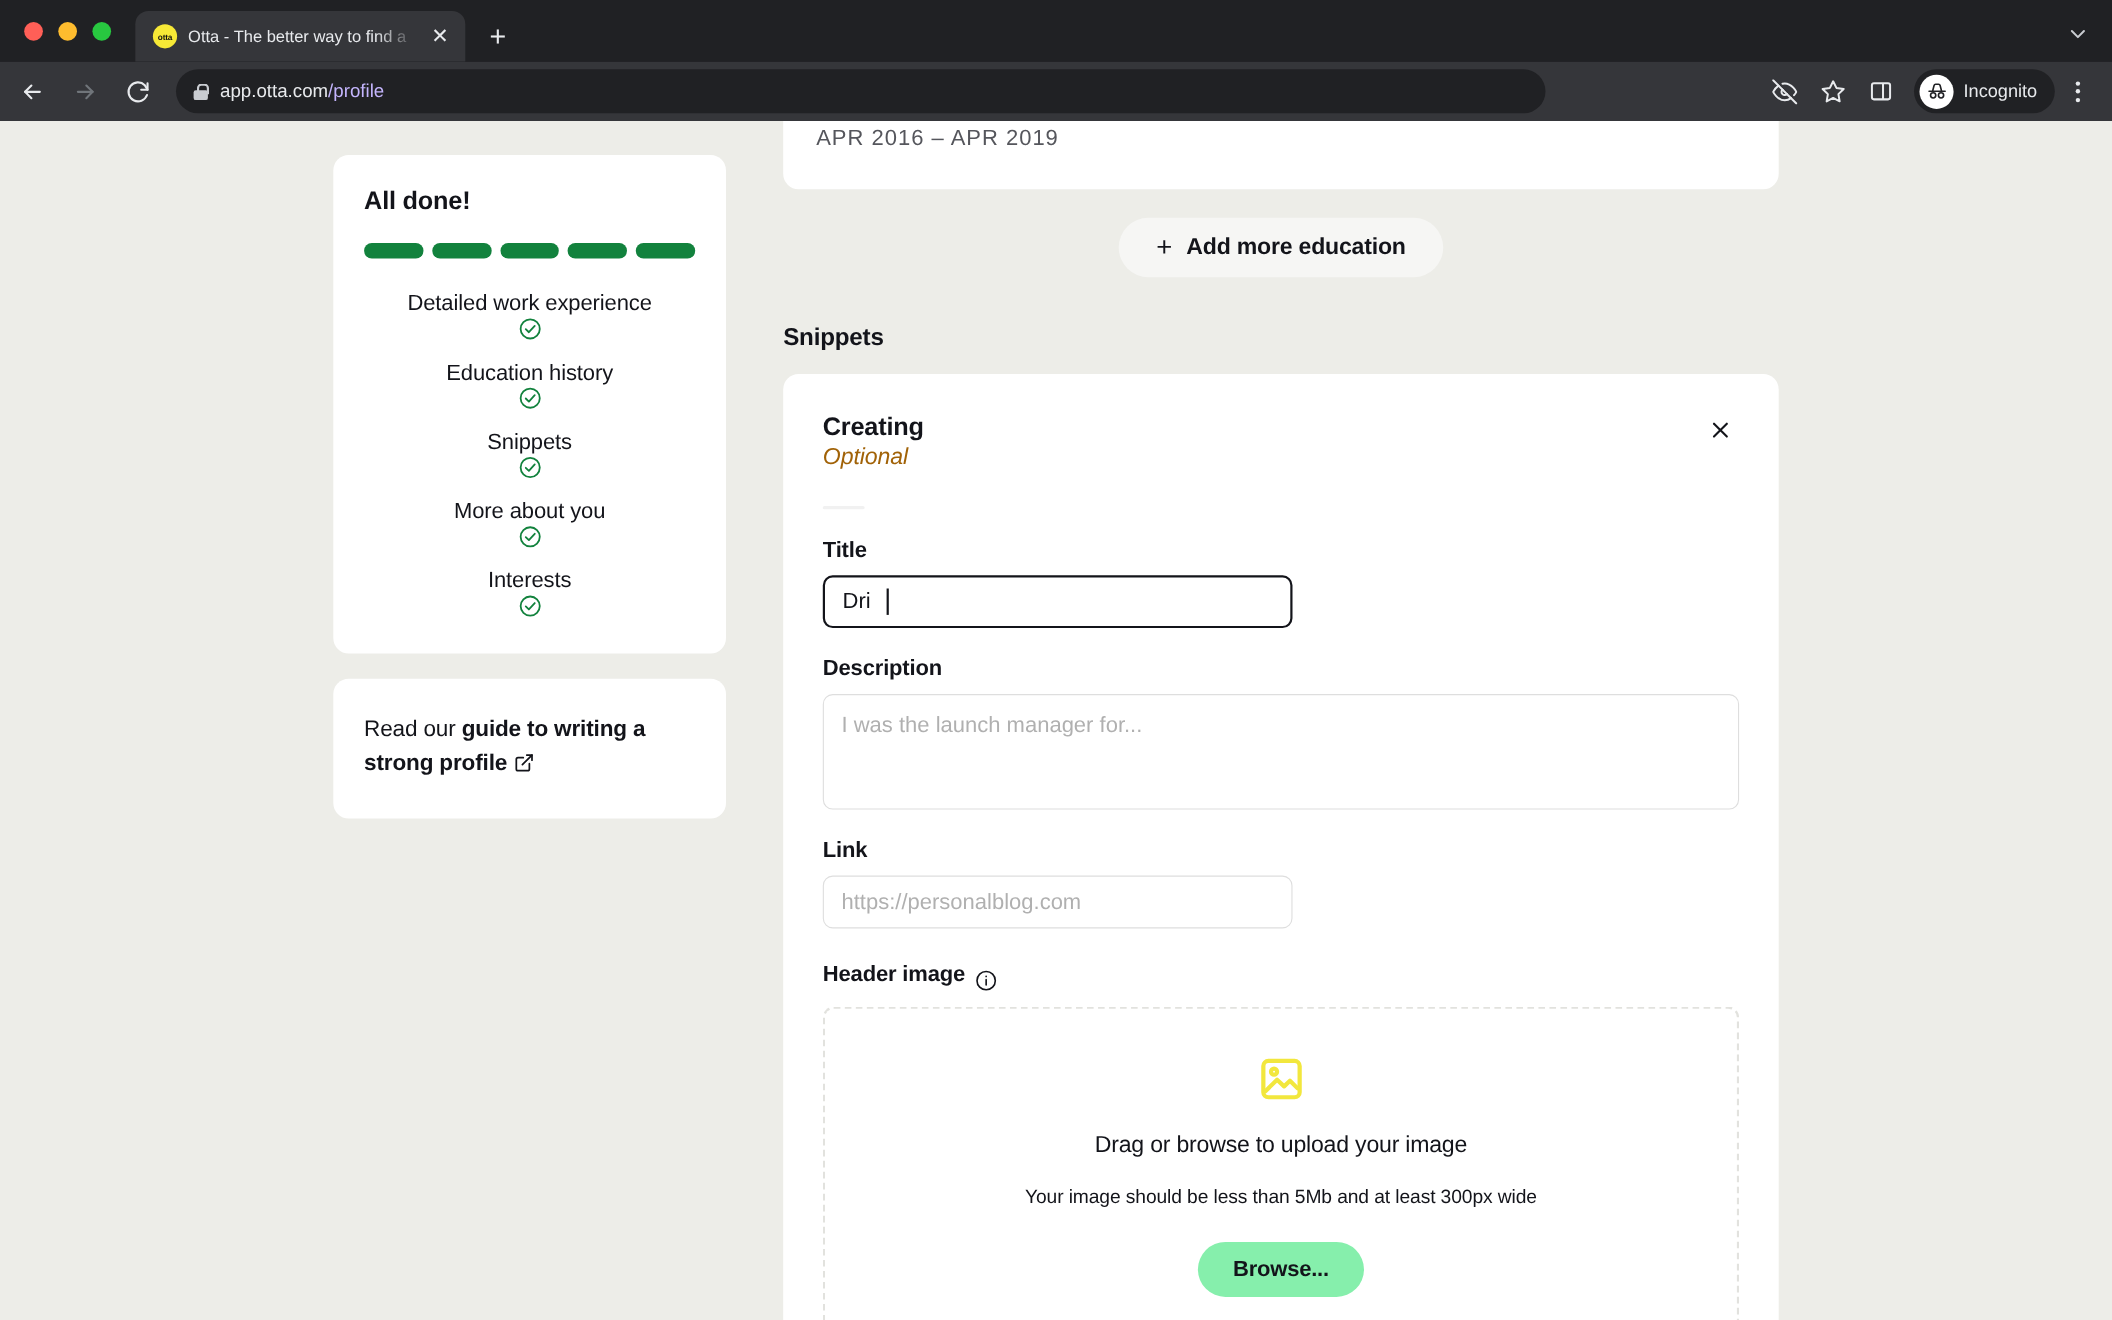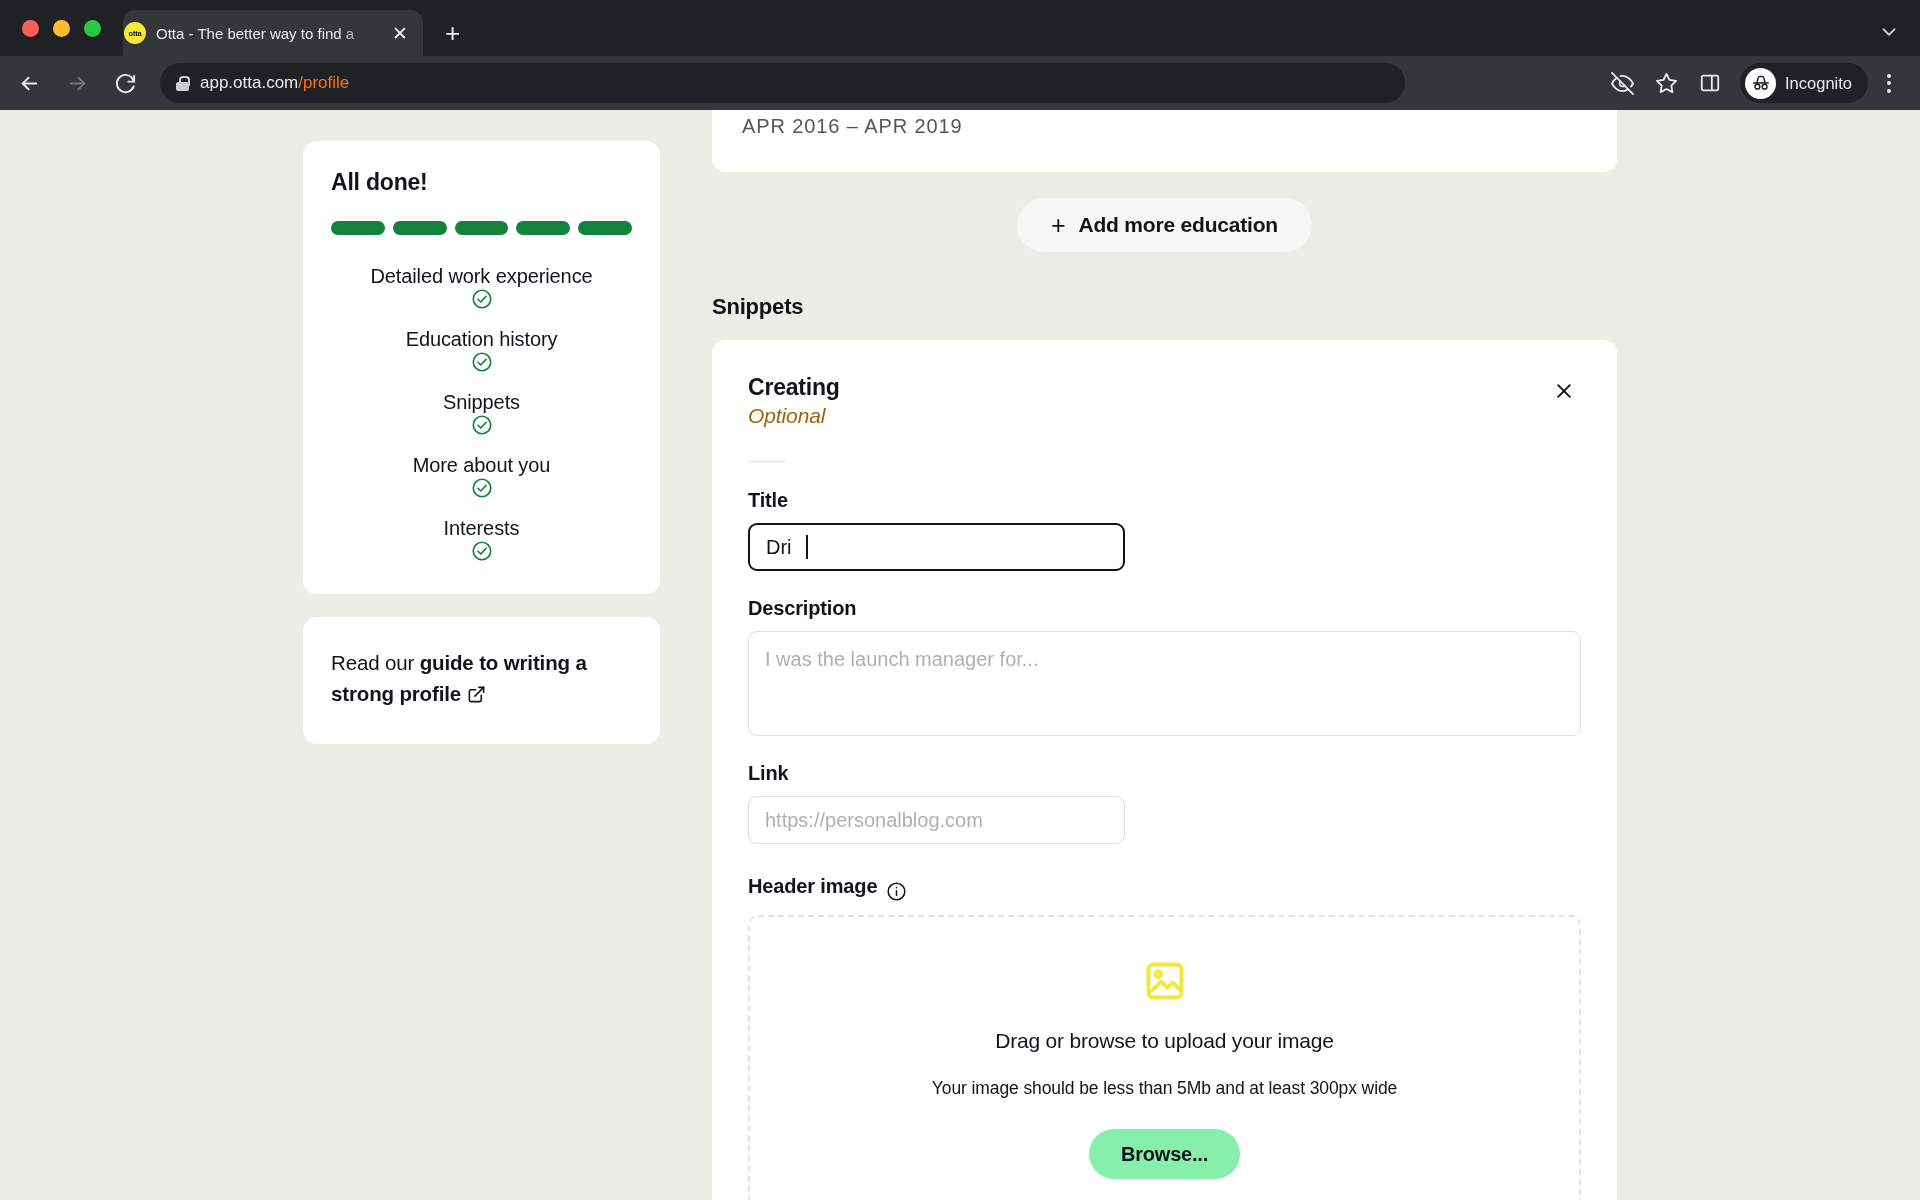--- a/index.html
+++ b/index.html
@@ -17,21 +17,21 @@
     height: 56px; background: #202124; display: flex; align-items: flex-end;
     padding-left: 18px; position: relative; flex: 0 0 56px;
   }
   .traffic { display: flex; align-items: center; gap: 14px; height: 56px; padding: 0 12px 0 4px; }
   .dot { width: 17px; height: 17px; border-radius: 50%; }
   .dot.red { background:#ff5f57; } .dot.yellow { background:#febc2e; } .dot.green { background:#28c840; }
 
   .tab {
     height: 46px; min-width: 300px; max-width: 320px;
     background:#35363a; border-radius: 12px 12px 0 0;
-    display:flex; align-items:center; gap:10px; padding: 0 12px 0 1px;
+    display:flex; align-items:center; gap:10px; padding: 0 12px 0 16px;
     margin-left: 10px; position: relative;
   }
   .favicon {
     width:22px; height:22px; border-radius:50%; background:#f7e936;
     display:flex; align-items:center; justify-content:center;
     font-size:7.5px; font-weight:700; color:#111; letter-spacing:-0.2px; flex:0 0 22px;
   }
   .tab-title {
     color:#e8eaed; font-size:15px; white-space:nowrap; overflow:hidden;
     flex:1; mask-image: linear-gradient(to right, #000 82%, transparent 100%);
@@ -58,21 +58,21 @@
   .lock { width:13px; height:15px; position:relative; flex:0 0 13px; }
   .lock::before {
     content:""; position:absolute; bottom:0; left:0; width:13px; height:9px;
     background:#c9ccd1; border-radius:2px;
   }
   .lock::after {
     content:""; position:absolute; top:0; left:3px; width:7px; height:8px;
     border:2px solid #c9ccd1; border-bottom:none; border-radius:4px 4px 0 0;
   }
   .url { font-size:17px; color:#e8eaed; white-space:nowrap; }
-  .url .path { color:#f97316; }
+  .url .path { color:#c4b5fd; }
   .tb-icons { display:flex; align-items:center; gap:4px; margin-left:auto; }
   .tb-icon { width:40px; height:40px; display:flex; align-items:center; justify-content:center; color:#e8eaed; cursor:pointer; }
   .incognito-pill {
     height:40px; background:#202124; border-radius:20px; display:flex; align-items:center;
     gap:9px; padding: 0 16px 0 5px; margin-left: 6px; cursor:pointer;
   }
   .incog-avatar {
     width:31px; height:31px; border-radius:50%; background:#fff;
     display:flex; align-items:center; justify-content:center; flex:0 0 31px;
   }
@@ -135,21 +135,21 @@
     position:absolute; top:34px; right:36px; width:34px; height:34px;
     display:flex; align-items:center; justify-content:center; cursor:pointer;
   }
   .divider { width:38px; height:3px; background:#f1f1f1; margin-top:32px; border-radius:2px; }
 
   .field-label { font-size:20px; font-weight:700; color:#13141a; letter-spacing:-0.15px; }
   .field-group { margin-top:26px; }
   .field-group .field-label + * { margin-top:11px; }
 
   .text-input {
-    display:block; width:377px; height:48px; border-radius:9px;
+    display:block; width:427px; height:48px; border-radius:9px;
     border:2px solid #13141a; background:#fff; padding: 0 16px;
     font-family:inherit; font-size:20px; color:#13141a; outline:none;
   }
   .text-input.plain { border:1px solid #dedede; }
   .text-input.plain::placeholder { color:#b0b0b0; }
 
   .textarea {
     display:block; width:100%; height:105px; border-radius:9px;
     border:1px solid #dedede; background:#fff; padding: 13px 16px;
     font-family:inherit; font-size:20px; color:#13141a; outline:none; resize:none; line-height:1.4;

